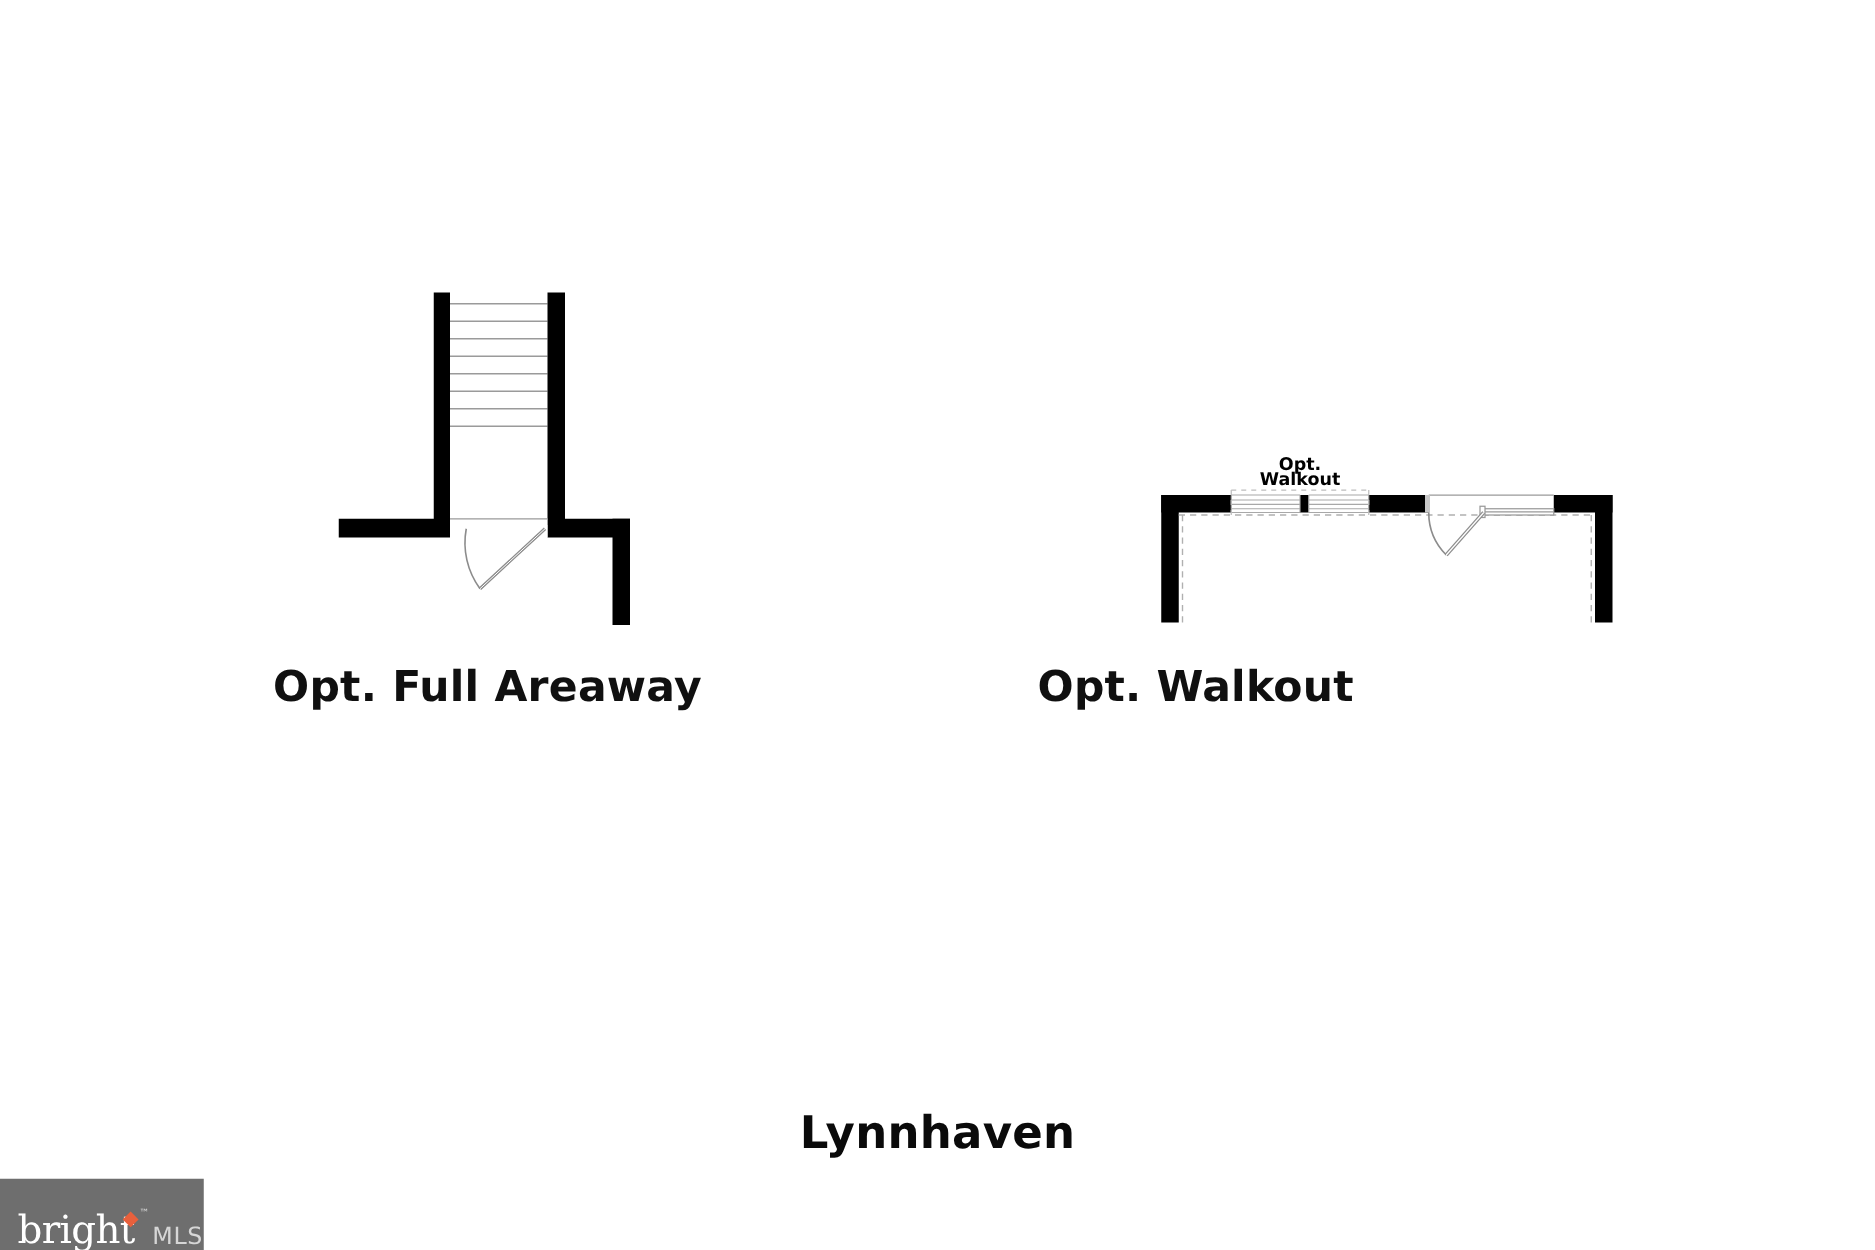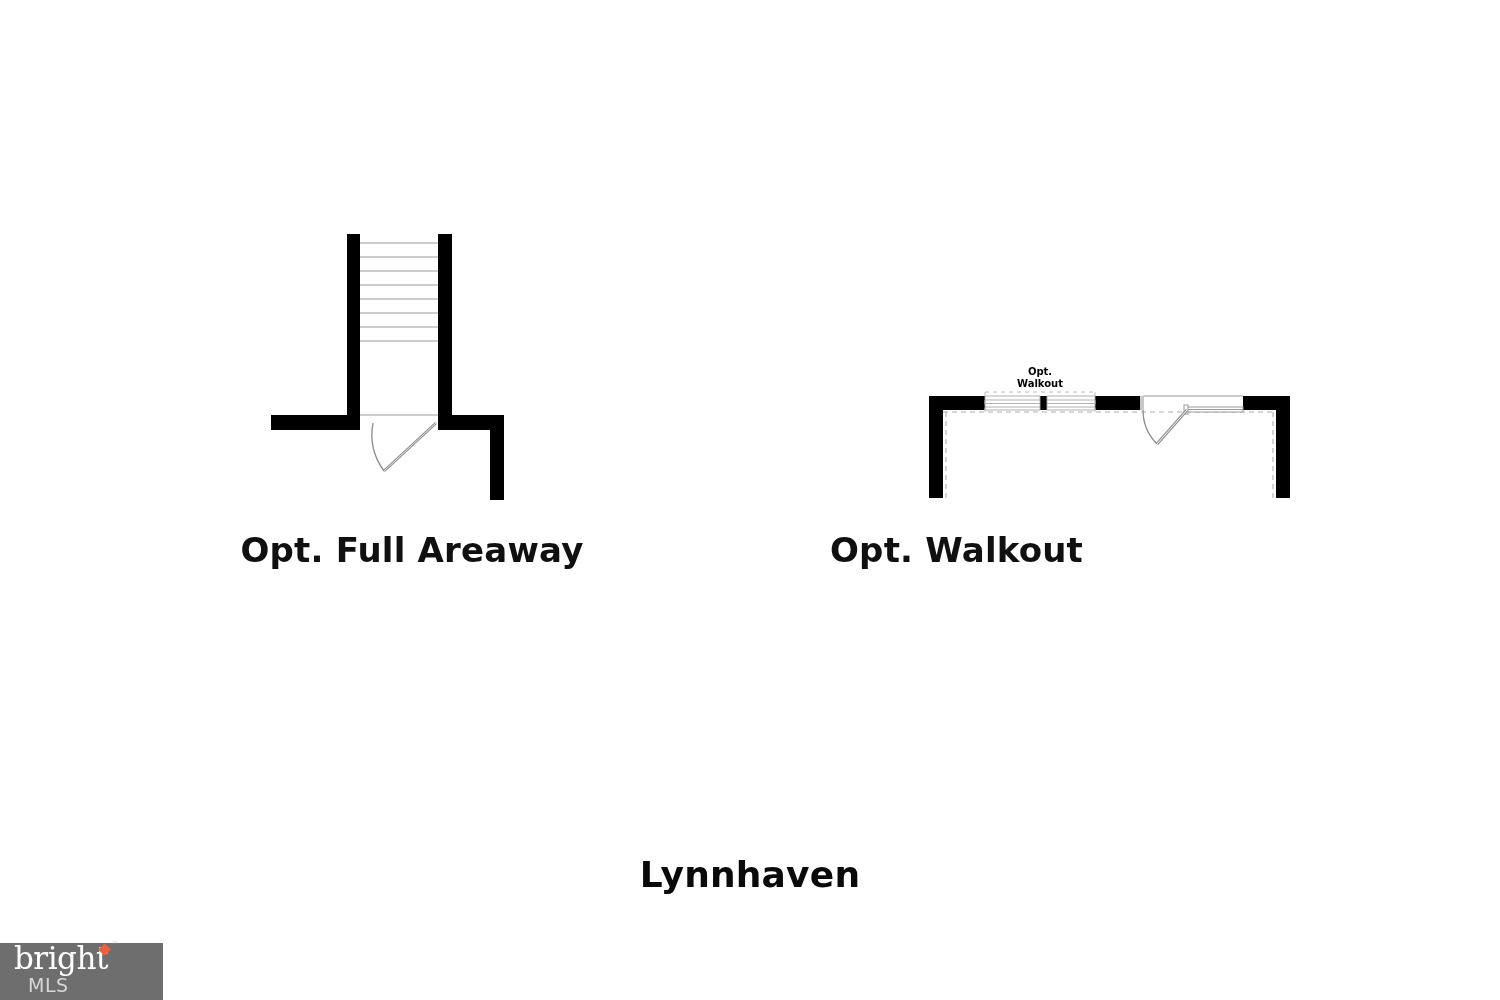--- a/index.html
+++ b/index.html
@@ -30,21 +30,20 @@
     color: #101010;
     white-space: nowrap;
     letter-spacing: 0.2px;
   }
   #label-areaway {
     left: 0;
     top: 530px;
     width: 780px;
     text-align: center;
     font-size: 34px;
-    margin-left: 22px;
   }
   #label-walkout {
     left: 830px;
     top: 530px;
     width: 560px;
     text-align: left;
     font-size: 34px;
   }
   #plan-title {
     position: absolute;
@@ -54,48 +53,48 @@
     text-align: center;
     font-family: "DejaVu Sans", "Liberation Sans", sans-serif;
     font-weight: 600;
     color: #0a0a0a;
     font-size: 36px;
     line-height: 46px;
     letter-spacing: 0.2px;
   }
   #plan-title .title-line {
     display: block;
+    margin-top: 32px;
   }
   #opt-windows-label {
     position: absolute;
     left: 975px;
     top: 366px;
     width: 130px;
     text-align: center;
-    font-size: 10px;
+    font-size: 14px;
     font-weight: 700;
     line-height: 12px;
     color: #000000;
   }
   #opt-windows-label span {
     display: block;
   }
   
   #watermark {
     position: absolute;
     left: 0;
     top: 943px;
     width: 163px;
     height: 57px;
     background: #6e6e6e;
     display: flex;
-    align-items: flex-start;
+    align-items: flex-end;
     padding-left: 14px;
     box-sizing: border-box;
-    flex-direction: column;
   }
   #watermark-bright {
     font-family: "DejaVu Serif", "Liberation Serif", serif;
     font-size: 31px;
     color: #ffffff;
     letter-spacing: -0.5px;
     position: relative;
     line-height: 1;
   }
   #watermark-diamond {

